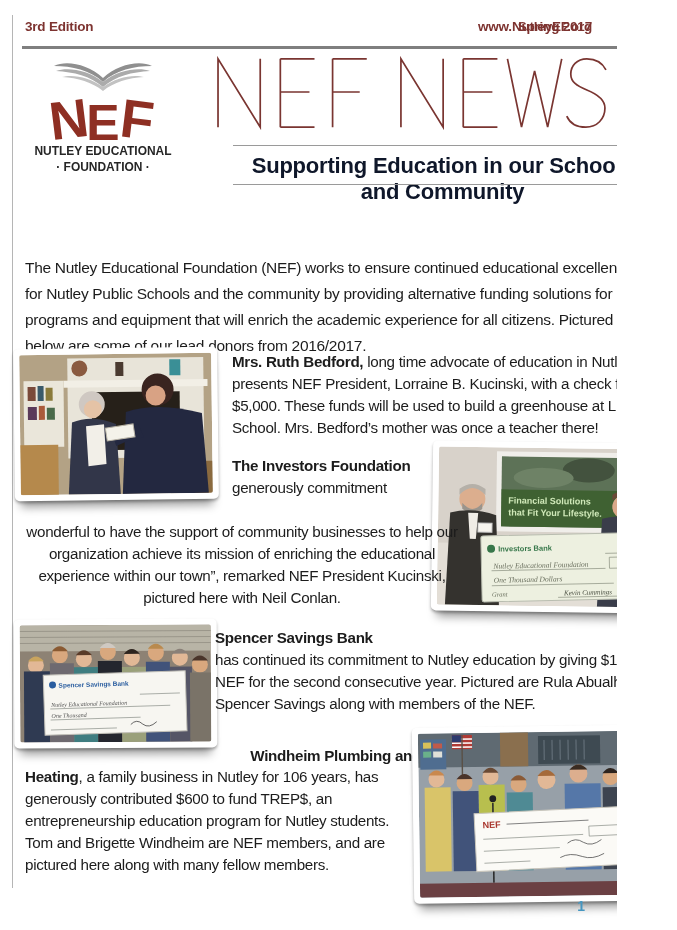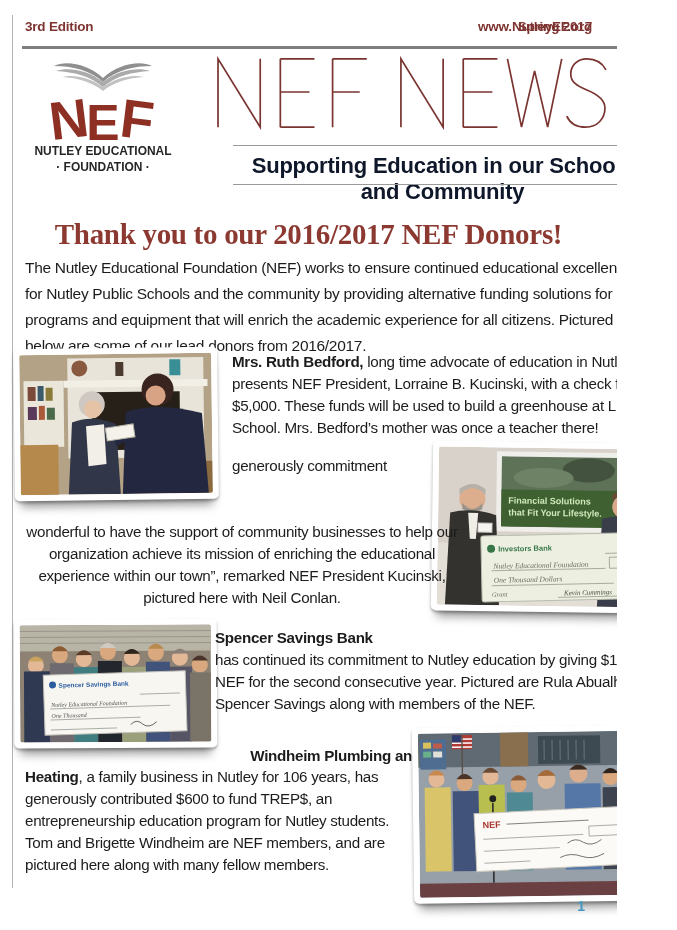--- a/index.html
+++ b/index.html
@@ -90,21 +90,20 @@
         <path d="M248,2 L248,70 M248,2 L282,2 M248,35 L277,35 M248,70 L282,70"></path>
         <path d="M292,2 L306,70 L319,14 L332,70 L346,2"></path>
         <path d="M390,13 C386,5 378,2 371,2 C361,2 355,9 355,17 C355,25 361,29 371,33 C381,37 389,42 389,51 C389,62 381,70 370,70 C361,70 354,66 351,59"></path>
       </g>
     </svg>
   </div>
   <div class="abs tag-rule" style="top:145px;"></div>
   <div class="abs tagline">Supporting Education in our Schools and Community</div>
   <div class="abs tag-rule" style="top:184px;"></div>
 
-  <div class="abs headline">Thank you to our 2016/2017 NEF Donors!</div>
   <div class="abs intro">The Nutley Educational Foundation (NEF) works to ensure continued educational excellence for Nutley Public Schools and the community by providing alternative funding solutions for programs and equipment that will enrich the academic experience for all citizens.  Pictured below are some of our lead donors from 2016/2017.</div>
 
   <div class="photo ph-bedford">
     <svg class="img" width="192" height="140" viewBox="0 0 192 140">
       <rect width="192" height="140" fill="#b3a285"></rect>
       <rect x="4" y="26" width="40" height="66" fill="#eae6da"></rect>
       <rect x="8" y="32" width="8" height="14" fill="#7a4a3a"></rect>
         <rect x="18" y="31" width="6" height="15" fill="#3a5a6a"></rect>
       <rect x="26" y="33" width="7" height="13" fill="#8a7a3a"></rect>
         <rect x="8" y="52" width="9" height="13" fill="#5a3a5a"></rect>
@@ -167,20 +166,21 @@
         <text x="206" y="135" font-size="5.5" fill="#555" text-anchor="end" font-family="Liberation Sans, sans-serif">DOLLARS</text>
         <line x1="54" y1="136" x2="176" y2="136" stroke="#8a8f80" stroke-width="0.7"></line>
         <text x="54" y="147" font-size="6.5" font-style="italic" fill="#6a6f5e" font-family="Liberation Serif, serif">Grant</text>
         <text x="126" y="147" font-size="7" font-style="italic" fill="#4a4f42" font-family="Liberation Serif, serif">Kevin Cummings</text>
         <line x1="120" y1="149" x2="206" y2="149" stroke="#8a8f80" stroke-width="0.7"></line>
       </g>
     </svg>
   </div>
 
   <div class="abs bodytext inv-col">
+    <div class="b">The Investors Foundation</div>
     <div>generously commitment</div>
   </div>
   <p class="abs bodytext inv-body" style="margin:0;text-align:center;">wonderful to have the support of  community businesses to help our organization achieve its mission of enriching the educational experience within our town”, remarked NEF President Kucinski, pictured here with Neil Conlan.</p>
 
   <div class="photo ph-spencer">
     <svg class="img" width="191" height="117" viewBox="0 0 191 117">
       <rect width="191" height="117" fill="#8d8274"></rect>
       <rect x="0" y="0" width="191" height="26" fill="#b8b4a6"></rect>
       <line x1="0" y1="6" x2="191" y2="6" stroke="#9a968a"></line>
         <line x1="0" y1="12" x2="191" y2="12" stroke="#9a968a"></line>

